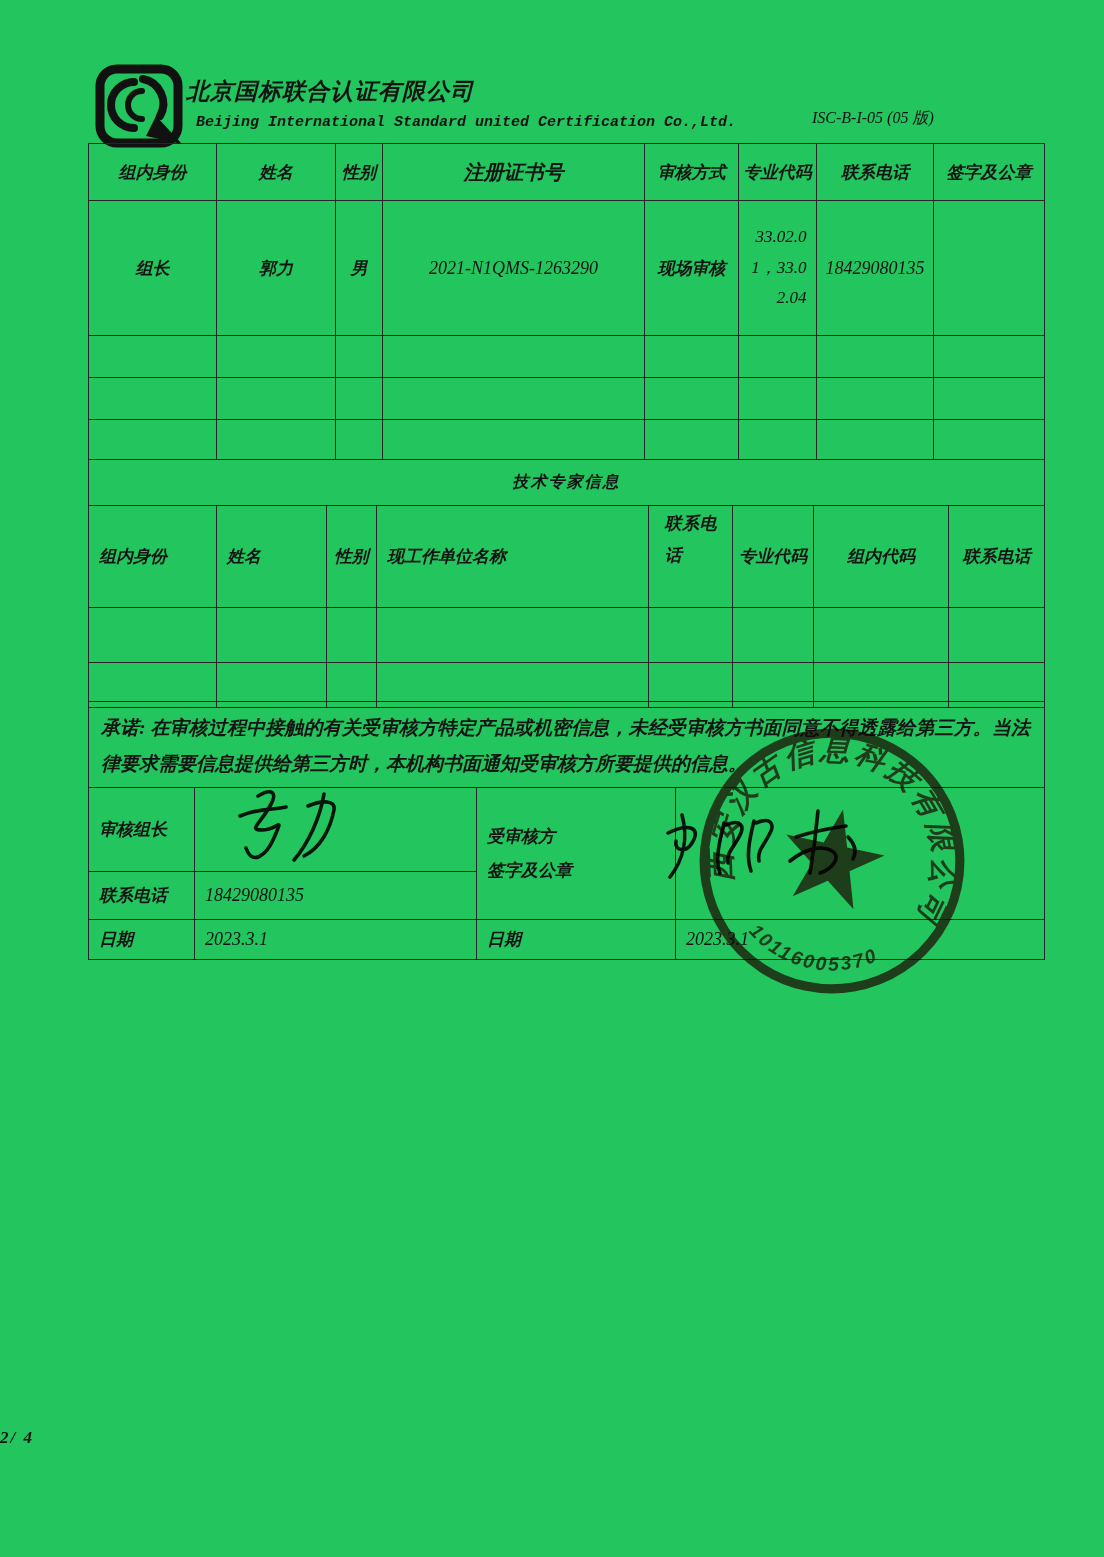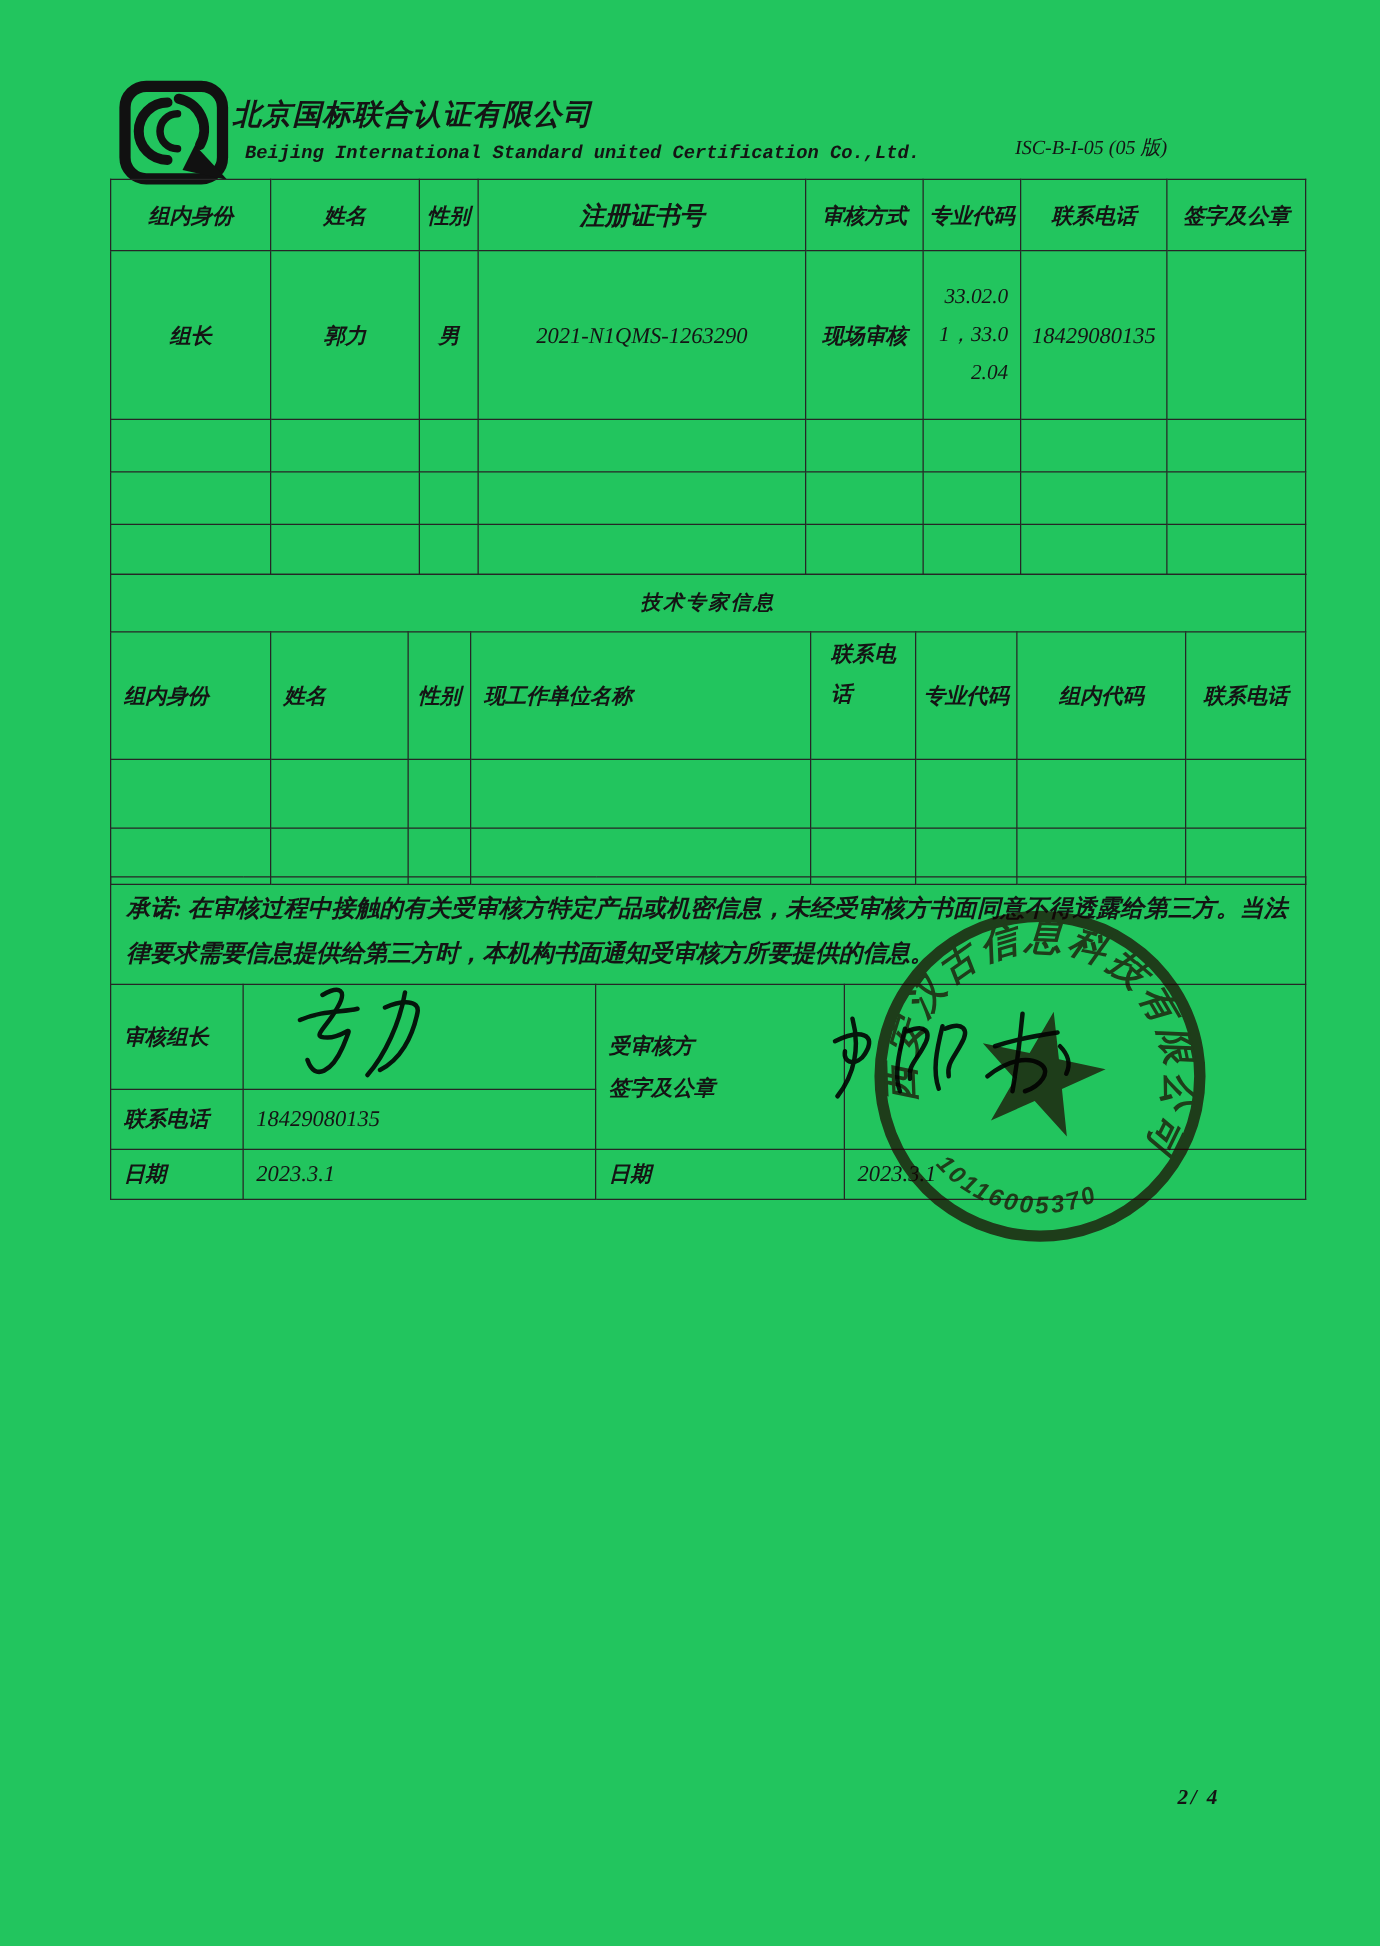--- a/index.html
+++ b/index.html
@@ -34,21 +34,21 @@
   .commit { text-align:justify; font-size:19px; line-height:1.85; padding:8px 14px 6px 12px; }
   .two-line { line-height:1.95; }
 
   
   .stamp { position:absolute; left:694px; top:723px; width:276px; height:276px;
     opacity:.88; mix-blend-mode:multiply; }
   .sig { position:absolute; mix-blend-mode:multiply; }
   .sig-leader { left:224px; top:780px; width:150px; height:100px; }
   .sig-client { left:662px; top:793px; width:225px; height:105px; }
 
-  .footer-page { position:absolute; left:0; top:1428px; width:976px; text-align:right;
+  .footer-page { position:absolute; left:0; top:1428px; width:976px; text-align:left;
     font-size:17px; font-weight:700; letter-spacing:2px; }
 </style>
 </head>
 <body>
 
 <div class="page">
 
   <svg class="hdr-logo" viewBox="0 0 92 88">
     <rect x="6" y="5" width="78" height="74" rx="17" fill="none" stroke="#111" stroke-width="9"></rect>
     <path d="M40,18 A23,23 0 0 0 40,64" fill="none" stroke="#111" stroke-width="8" stroke-linecap="round"></path>

